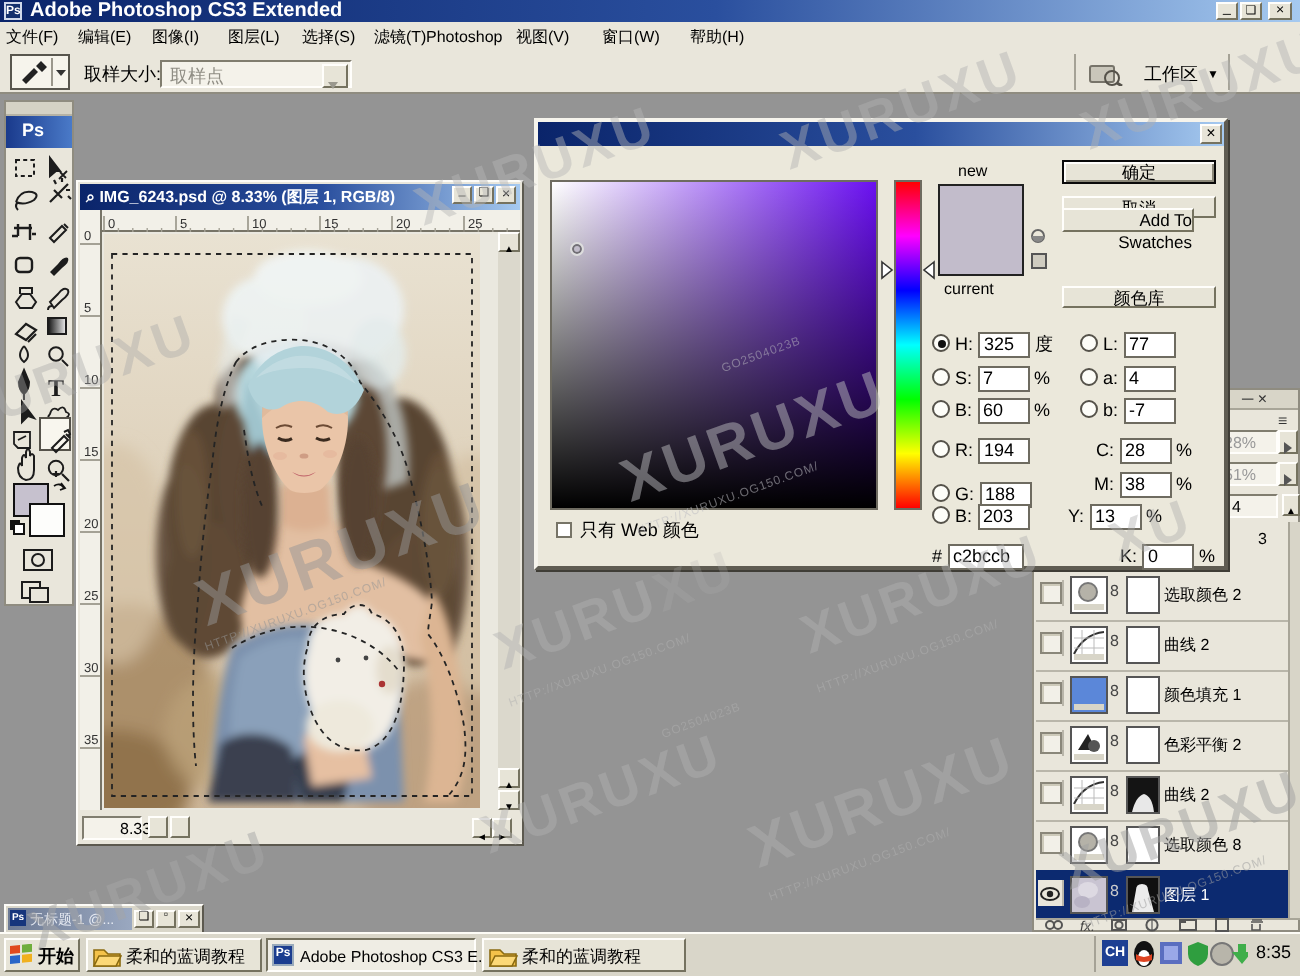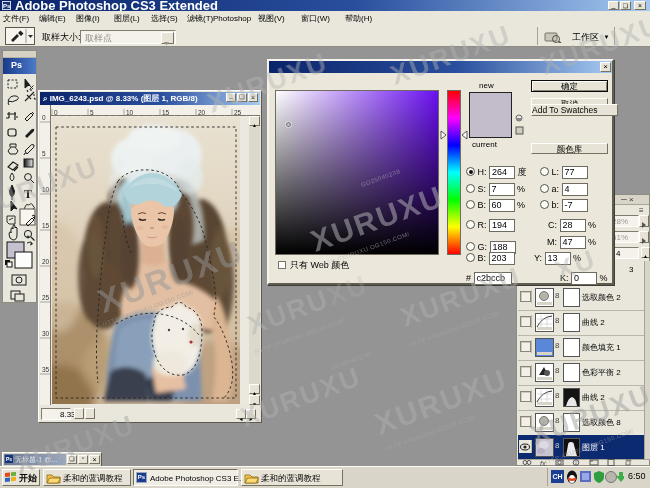--- a/index.html
+++ b/index.html
@@ -19,21 +19,21 @@
 .eyeon::before{display:none}
 .thmb{position:absolute;left:17px;top:3px;width:19px;height:19px;background:#fff;border:1px solid #555;box-sizing:border-box}
 .mask{position:absolute;left:45px;top:3px;width:17px;height:19px;background:#fff;border:1px solid #555;box-sizing:border-box}
 .lname{position:absolute;left:64px;top:7px;font-size:8px;white-space:nowrap}
 .chain{position:absolute;left:37px;top:6px;font-size:8px;color:#444}
 </style></head>
 <body>
 
 <div class="abs titlegrad" style="left:0;top:0;width:650px;height:11px"></div>
 <div class="abs" style="left:2px;top:1px;width:9px;height:9px;background:#14316e;border:1px solid #cfd8ea;box-sizing:border-box;color:#fff;font-size:6px;font-weight:bold;line-height:8px;text-align:center">Ps</div>
-<div class="abs txt" style="left:15px;top:0px;color:#fff;font-size:13px;font-weight:bold;line-height:11px">Adobe Photoshop CS3 Extended</div>
+<div class="abs txt" style="left:15px;top:0px;color:#fff;font-size:10px;font-weight:bold;line-height:11px">Adobe Photoshop CS3 Extended</div>
 <div class="abs raised" style="left:608px;top:1px;width:11px;height:9px;font-size:7px;line-height:6px;text-align:center;box-sizing:border-box">_</div>
 <div class="abs raised" style="left:620px;top:1px;width:11px;height:9px;font-size:6px;line-height:8px;text-align:center;box-sizing:border-box">❏</div>
 <div class="abs raised" style="left:634px;top:1px;width:12px;height:9px;font-size:7px;line-height:8px;text-align:center;box-sizing:border-box">×</div>
 
 <div class="abs" style="left:0;top:11px;width:650px;height:14px;background:#e9e6db"></div>
 <div class="abs txt" style="left:3px;top:13px;font-size:8px;line-height:11px;color:#000">文件(F)</div>
 <div class="abs txt" style="left:39px;top:13px;font-size:8px;line-height:11px;color:#000">编辑(E)</div>
 <div class="abs txt" style="left:76px;top:13px;font-size:8px;line-height:11px;color:#000">图像(I)</div>
 <div class="abs txt" style="left:114px;top:13px;font-size:8px;line-height:11px;color:#000">图层(L)</div>
 <div class="abs txt" style="left:151px;top:13px;font-size:8px;line-height:11px;color:#000">选择(S)</div>
@@ -400,42 +400,42 @@
     </svg>
  <div class="abs txt" style="left:210px;top:20px;font-size:8px">new</div>
  <div class="abs" style="left:200px;top:31px;width:43px;height:46px;border:1px solid #222;box-sizing:border-box;background:#c2bccb"></div>
  <div class="abs txt" style="left:203px;top:79px;font-size:8px">current</div>
  <svg class="abs" style="left:245px;top:52px" width="12" height="26">
       <circle cx="5" cy="5" r="3" fill="none" stroke="#666"></circle>
       <path d="M2 5 a3 3 0 0 0 6 0" fill="#888"></path>
       <rect x="2" y="14" width="7" height="7" fill="#cfccc0" stroke="#555"></rect>
     </svg>
 
- <div class="abs txt" style="left:197px;top:105px;font-size:9px"><span class="rad radsel"></span> H: <span class="ibox">264</span> 度</div>
+ <div class="abs txt" style="left:197px;top:105px;font-size:9px"><span class="rad radsel"></span> H: <span class="ibox">325</span> 度</div>
  <div class="abs txt" style="left:197px;top:122px;font-size:9px"><span class="rad"></span> S: <span class="ibox">7</span> %</div>
  <div class="abs txt" style="left:197px;top:138px;font-size:9px"><span class="rad"></span> B: <span class="ibox">60</span> %</div>
  <div class="abs txt" style="left:197px;top:158px;font-size:9px"><span class="rad"></span> R: <span class="ibox">194</span></div>
  <div class="abs txt" style="left:197px;top:180px;font-size:9px"><span class="rad"></span> G: <span class="ibox">188</span></div>
  <div class="abs txt" style="left:197px;top:191px;font-size:9px"><span class="rad"></span> B: <span class="ibox">203</span></div>
  <div class="abs txt" style="left:197px;top:211px;font-size:9px"># <span class="ibox" style="width:34px">c2bccb</span></div>
 
  <div class="abs txt" style="left:271px;top:105px;font-size:9px"><span class="rad"></span> L: <span class="ibox">77</span></div>
  <div class="abs txt" style="left:271px;top:122px;font-size:9px"><span class="rad"></span> a: <span class="ibox">4</span></div>
  <div class="abs txt" style="left:271px;top:138px;font-size:9px"><span class="rad"></span> b: <span class="ibox">-7</span></div>
  <div class="abs txt" style="left:279px;top:158px;font-size:9px">C: <span class="ibox">28</span> %</div>
- <div class="abs txt" style="left:278px;top:175px;font-size:9px">M: <span class="ibox">47</span> %</div>
+ <div class="abs txt" style="left:278px;top:175px;font-size:9px">M: <span class="ibox">38</span> %</div>
  <div class="abs txt" style="left:265px;top:191px;font-size:9px">Y: <span class="ibox">13</span> %</div>
  <div class="abs txt" style="left:291px;top:211px;font-size:9px">K: <span class="ibox">0</span> %</div>
 
  <div class="abs" style="left:9px;top:200px;width:8px;height:8px;background:#fff;border:1px solid #777467;box-sizing:border-box"></div>
  <div class="abs txt" style="left:21px;top:198px;font-size:9px">只有 Web 颜色</div>
 
  <div class="abs" style="left:262px;top:19px;width:77px;height:12px;background:#e7e4d7;border:1px solid #0a0a0a;box-shadow:inset 1px 1px 0 #fffefb, inset -1px -1px 0 #8a8778;box-sizing:border-box;text-align:center;font-size:8.5px;line-height:11px">确定</div>
  <div class="abs raised" style="left:262px;top:37px;width:77px;height:11px;box-sizing:border-box;text-align:center;font-size:8.5px;line-height:10px">取消</div>
- <div class="abs raised" style="left:262px;top:43px;width:87px;height:12px;box-sizing:border-box;text-align:left;font-size:8.5px;line-height:11px">Add To Swatches</div>
+ <div class="abs raised" style="left:262px;top:43px;width:66px;height:12px;box-sizing:border-box;text-align:right;font-size:8.5px;line-height:11px">Add To Swatches</div>
  <div class="abs raised" style="left:262px;top:82px;width:77px;height:11px;box-sizing:border-box;text-align:center;font-size:8.5px;line-height:10px">颜色库</div>
 </div>
 
 <div class="abs" style="left:2px;top:452px;width:100px;height:15px;background:#d9d6c9;border:1px solid;border-color:#fdfcf8 #5c594f #5c594f #fdfcf8;box-sizing:border-box">
   <div class="abs" style="left:1px;top:1px;width:62px;height:11px;background:linear-gradient(90deg,#6d7a94,#9aa8c0)"></div>
   <div class="abs" style="left:2px;top:2px;width:8px;height:8px;background:#16357c;color:#fff;font-size:5px;line-height:8px;text-align:center;font-weight:bold">Ps</div>
   <div class="abs txt" style="left:12px;top:2px;color:#e8ecf4;font-size:7px">无标题-1 @...</div>
   <div class="abs raised" style="left:64px;top:2px;width:10px;height:9px;font-size:6px;line-height:7px;text-align:center;box-sizing:border-box">❏</div>
   <div class="abs raised" style="left:75px;top:2px;width:10px;height:9px;font-size:6px;line-height:5px;text-align:center;box-sizing:border-box">▫</div>
   <div class="abs raised" style="left:86px;top:2px;width:11px;height:9px;font-size:7px;line-height:7px;text-align:center;box-sizing:border-box">×</div>
@@ -475,21 +475,21 @@
 <svg class="abs" style="left:566px;top:469px" width="58" height="15">
   <ellipse cx="6" cy="8" rx="5" ry="6.5" fill="#111"></ellipse>
     <ellipse cx="6" cy="10" rx="3" ry="4" fill="#fff"></ellipse>
     <path d="M2 8 q4 3 8 0 l0 3 q-4 2 -8 0z" fill="#d42"></path>
   <rect x="14" y="2" width="11" height="11" fill="#5a6ec0"></rect>
     <rect x="16" y="4" width="7" height="7" fill="#9aa8e8"></rect>
   <path d="M33 2 l5 2 v4 q0 4 -5 6 q-5 -2 -5 -6 v-4 z" fill="#2f9e3f"></path>
   <circle cx="45" cy="8" r="5.5" fill="#b8b5aa" stroke="#777"></circle>
   <path d="M53 3 h4 v4 h3 l-5 6 -5 -6 h3 z" fill="#3fae4a"></path>
 </svg>
-<div class="abs txt" style="left:628px;top:471px;font-size:9px">6:50</div>
+<div class="abs txt" style="left:628px;top:471px;font-size:9px">8:35</div>
 
 <style>
 .wm{position:absolute;font-weight:bold;letter-spacing:2px;transform:rotate(-20deg);white-space:nowrap;pointer-events:none;font-size:27px;color:rgba(178,178,178,0.45)}
 .wmu{position:absolute;font-size:6px;letter-spacing:0.5px;transform:rotate(-20deg);white-space:nowrap;pointer-events:none;color:rgba(178,178,178,0.5)}
 .wms{position:absolute;font-size:6px;letter-spacing:0.5px;transform:rotate(-20deg);white-space:nowrap;pointer-events:none;color:rgba(178,178,178,0.48)}
 </style>
 <div class="wm" style="left:95px;top:258px;font-size:33px;color:rgba(150,150,150,0.5)">XURUXU</div>
 <div class="wmu" style="left:100px;top:305px;color:rgba(150,150,150,0.55)">HTTP://XURUXU.OG150.COM/</div>
 <div class="wm" style="left:308px;top:202px;font-size:30px;color:rgba(185,185,190,0.5)">XURUXU</div>
 <div class="wmu" style="left:316px;top:247px;color:rgba(190,190,195,0.55)">HTTP://XURUXU.OG150.COM/</div>

